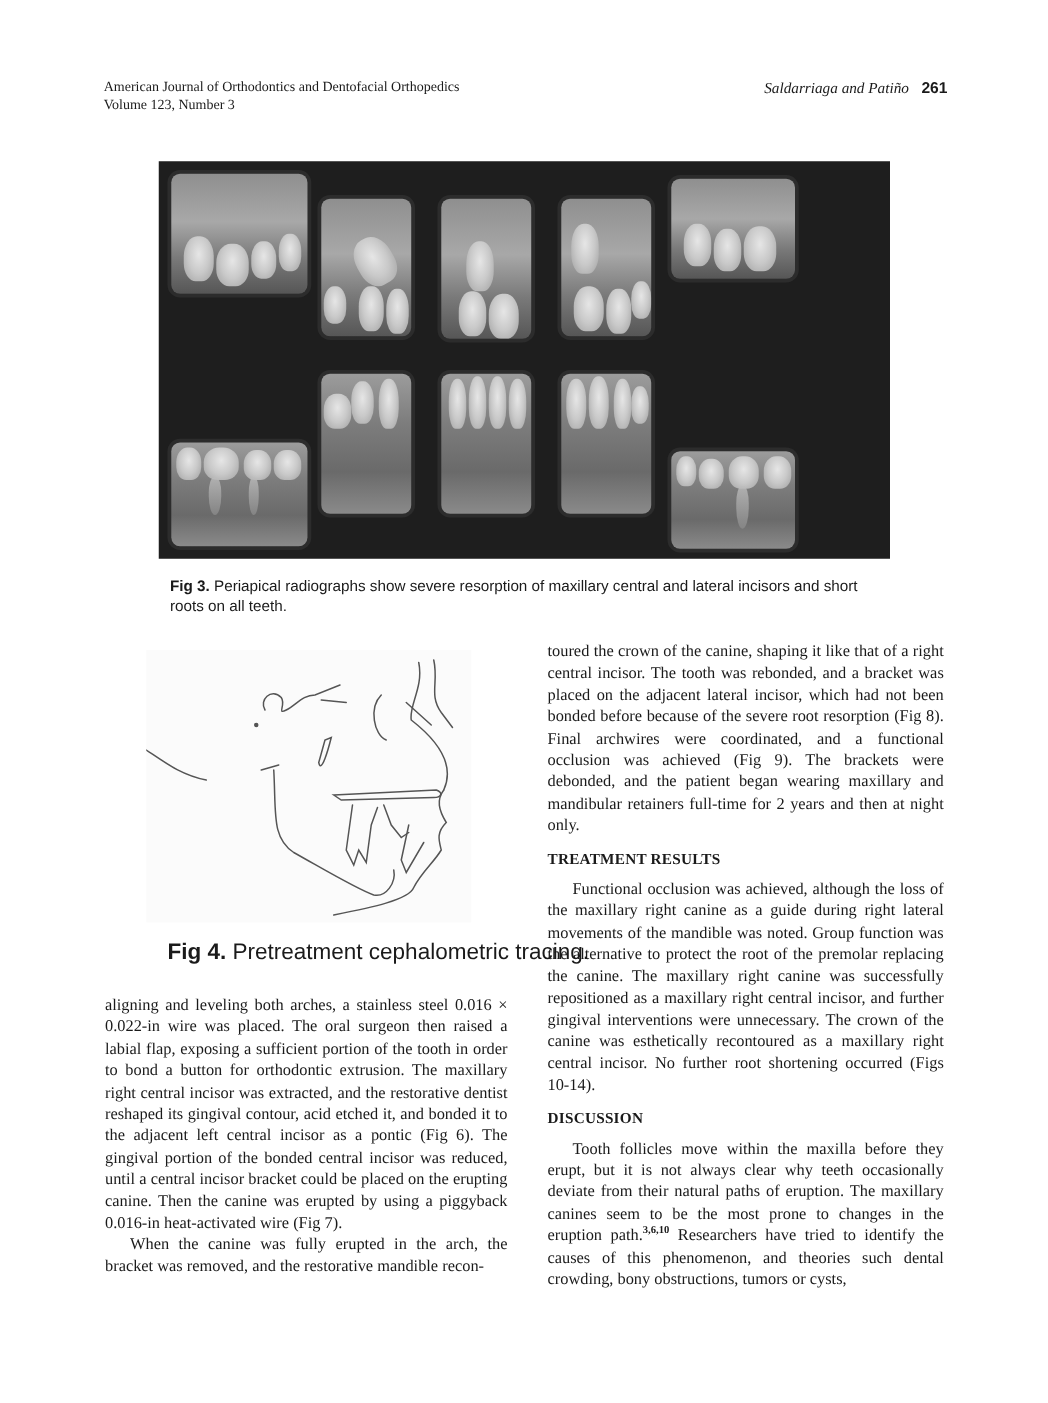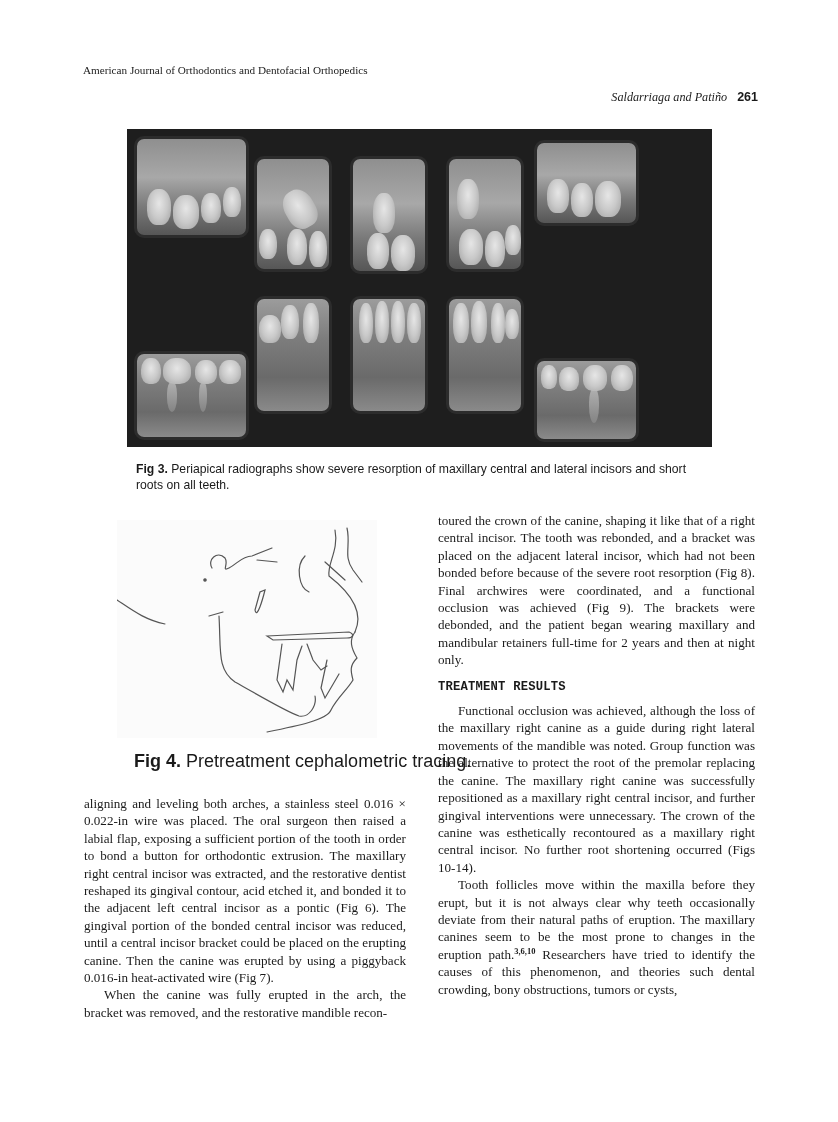--- a/index.html
+++ b/index.html
@@ -2,50 +2,51 @@
 <html><head>
   <meta charset="utf-8">
   <style>
     html, body { margin: 0; padding: 0; background: #ffffff; }
     body { width: 838px; height: 1122px; position: relative; overflow: hidden; color: #1a1a1a; }
     .serif { font-family: "Liberation Serif", "DejaVu Serif", serif; }
     .sans { font-family: "Liberation Sans", "DejaVu Sans", sans-serif; }
 
     .running-head { position: absolute; top: 63px; left: 83px; width: 675px; font-size: 11.2px; line-height: 14px; }
     .rh-left { position: absolute; left: 0; top: 0; }
-    .rh-right { position: absolute; right: 0; top: 0; font-style: italic; font-size: 12.2px; margin-top: 27px; }
+    .rh-right { position: absolute; right: 0; top: 0; font-style: italic; font-size: 12.2px; }
     .rh-right .pg { font-family: "Liberation Sans", "DejaVu Sans", sans-serif; font-style: normal; font-weight: bold; font-size: 12.5px; margin-left: 10px; }
 
     .fig3 { position: absolute; left: 127px; top: 129px; width: 585px; height: 318px; background: #1e1e1e; }
     .film { position: absolute; border-radius: 7px; background: linear-gradient(180deg, #8f8f8f 0%, #a8a8a8 40%, #7a7a7a 70%, #565656 100%); box-shadow: 0 0 0 3px #2c2c2c; overflow: hidden; }
     .film.lower { background: linear-gradient(180deg, #9c9c9c 0%, #7d7d7d 35%, #6a6a6a 70%, #8a8a8a 100%); }
     .film .tooth { position: absolute; background: radial-gradient(ellipse at 50% 40%, #e6e6e6 0%, #c9c9c9 50%, #a0a0a0 100%); border-radius: 45% 45% 40% 40%; }
     .film .root { position: absolute; background: linear-gradient(180deg, #bdbdbd, #8a8a8a); border-radius: 40% 40% 50% 50%; opacity: 0.8; }
 
     .fig3-caption { position: absolute; left: 136px; top: 462px; width: 580px; font-size: 12.2px; line-height: 15.5px; color: #1a1a1a; }
     .fig3-caption b { font-weight: bold; }
 
     .fig4 { position: absolute; left: 117px; top: 520px; width: 260px; height: 218px; background: #fbfbfb; }
     .fig4 svg { width: 100%; height: 100%; }
     .fig4-caption { position: absolute; left: 134px; top: 754px; font-size: 18px; line-height: 15px; }
 
     .col { position: absolute; width: 322px; font-size: 13.1px; line-height: 17.4px; text-align: justify; hyphens: none; }
     .col p { margin: 0; }
     .col p.indent { text-indent: 20px; }
     .col-left { left: 84px; top: 795px; }
     .col-right { left: 438px; top: 512px; width: 317px; }
-    .heading { font-family: Liberation Mono, monospace; font-weight: bold; font-size: 12.2px; letter-spacing: 0.2px; margin: 10px 0 6px 0; }
+    .heading { font-family: Liberation Serif, serif; font-weight: bold; font-size: 12.2px; letter-spacing: 0.2px; margin: 10px 0 6px 0; }
     sup { font-size: 8.5px; line-height: 0; vertical-align: super; font-weight: bold; }
   </style>
 </head>
 <body>
 
 <div class="running-head serif">
   <div class="rh-left">
     <div>American Journal of Orthodontics and Dentofacial Orthopedics</div>
+    <div>Volume 123, Number 3</div>
   </div>
   <div class="rh-right">
     <span>Saldarriaga and Patiño</span><span class="pg">261</span>
   </div>
 </div>
 
 <div class="fig3">
 
   <div class="film" style="left:10px;top:10px;width:109px;height:96px;">
     <div class="tooth" style="left:10px;top:50px;width:24px;height:36px;"></div>
@@ -155,14 +156,15 @@
 
 <div class="col col-left serif">
   <p>aligning and leveling both arches, a stainless steel 0.016 × 0.022-in wire was placed. The oral surgeon then raised a labial flap, exposing a sufficient portion of the tooth in order to bond a button for orthodontic extrusion. The maxillary right central incisor was extracted, and the restorative dentist reshaped its gingival contour, acid etched it, and bonded it to the adjacent left central incisor as a pontic (Fig 6). The gingival portion of the bonded central incisor was reduced, until a central incisor bracket could be placed on the erupting canine. Then the canine was erupted by using a piggyback 0.016-in heat-activated wire (Fig 7).</p>
   <p class="indent">When the canine was fully erupted in the arch, the bracket was removed, and the restorative mandible recon-</p>
 </div>
 
 <div class="col col-right serif">
   <p>toured the crown of the canine, shaping it like that of a right central incisor. The tooth was rebonded, and a bracket was placed on the adjacent lateral incisor, which had not been bonded before because of the severe root resorption (Fig 8). Final archwires were coordinated, and a functional occlusion was achieved (Fig 9). The brackets were debonded, and the patient began wearing maxillary and mandibular retainers full-time for 2 years and then at night only.</p>
   <div class="heading">TREATMENT RESULTS</div>
   <p class="indent">Functional occlusion was achieved, although the loss of the maxillary right canine as a guide during right lateral movements of the mandible was noted. Group function was the alternative to protect the root of the premolar replacing the canine. The maxillary right canine was successfully repositioned as a maxillary right central incisor, and further gingival interventions were unnecessary. The crown of the canine was esthetically recontoured as a maxillary right central incisor. No further root shortening occurred (Figs 10-14).</p>
+  <div class="heading">DISCUSSION</div>
   <p class="indent"><span>Tooth follicles move within the maxilla before they erupt, but it is not always clear why teeth occasionally deviate from their natural paths of eruption. The maxillary canines seem to be the most prone to changes in the eruption path.</span><sup>3,6,10</sup><span> Researchers have tried to identify the causes of this phenomenon, and theories such dental crowding, bony obstructions, tumors or cysts,</span></p>
 </div>
 
 </body></html>

